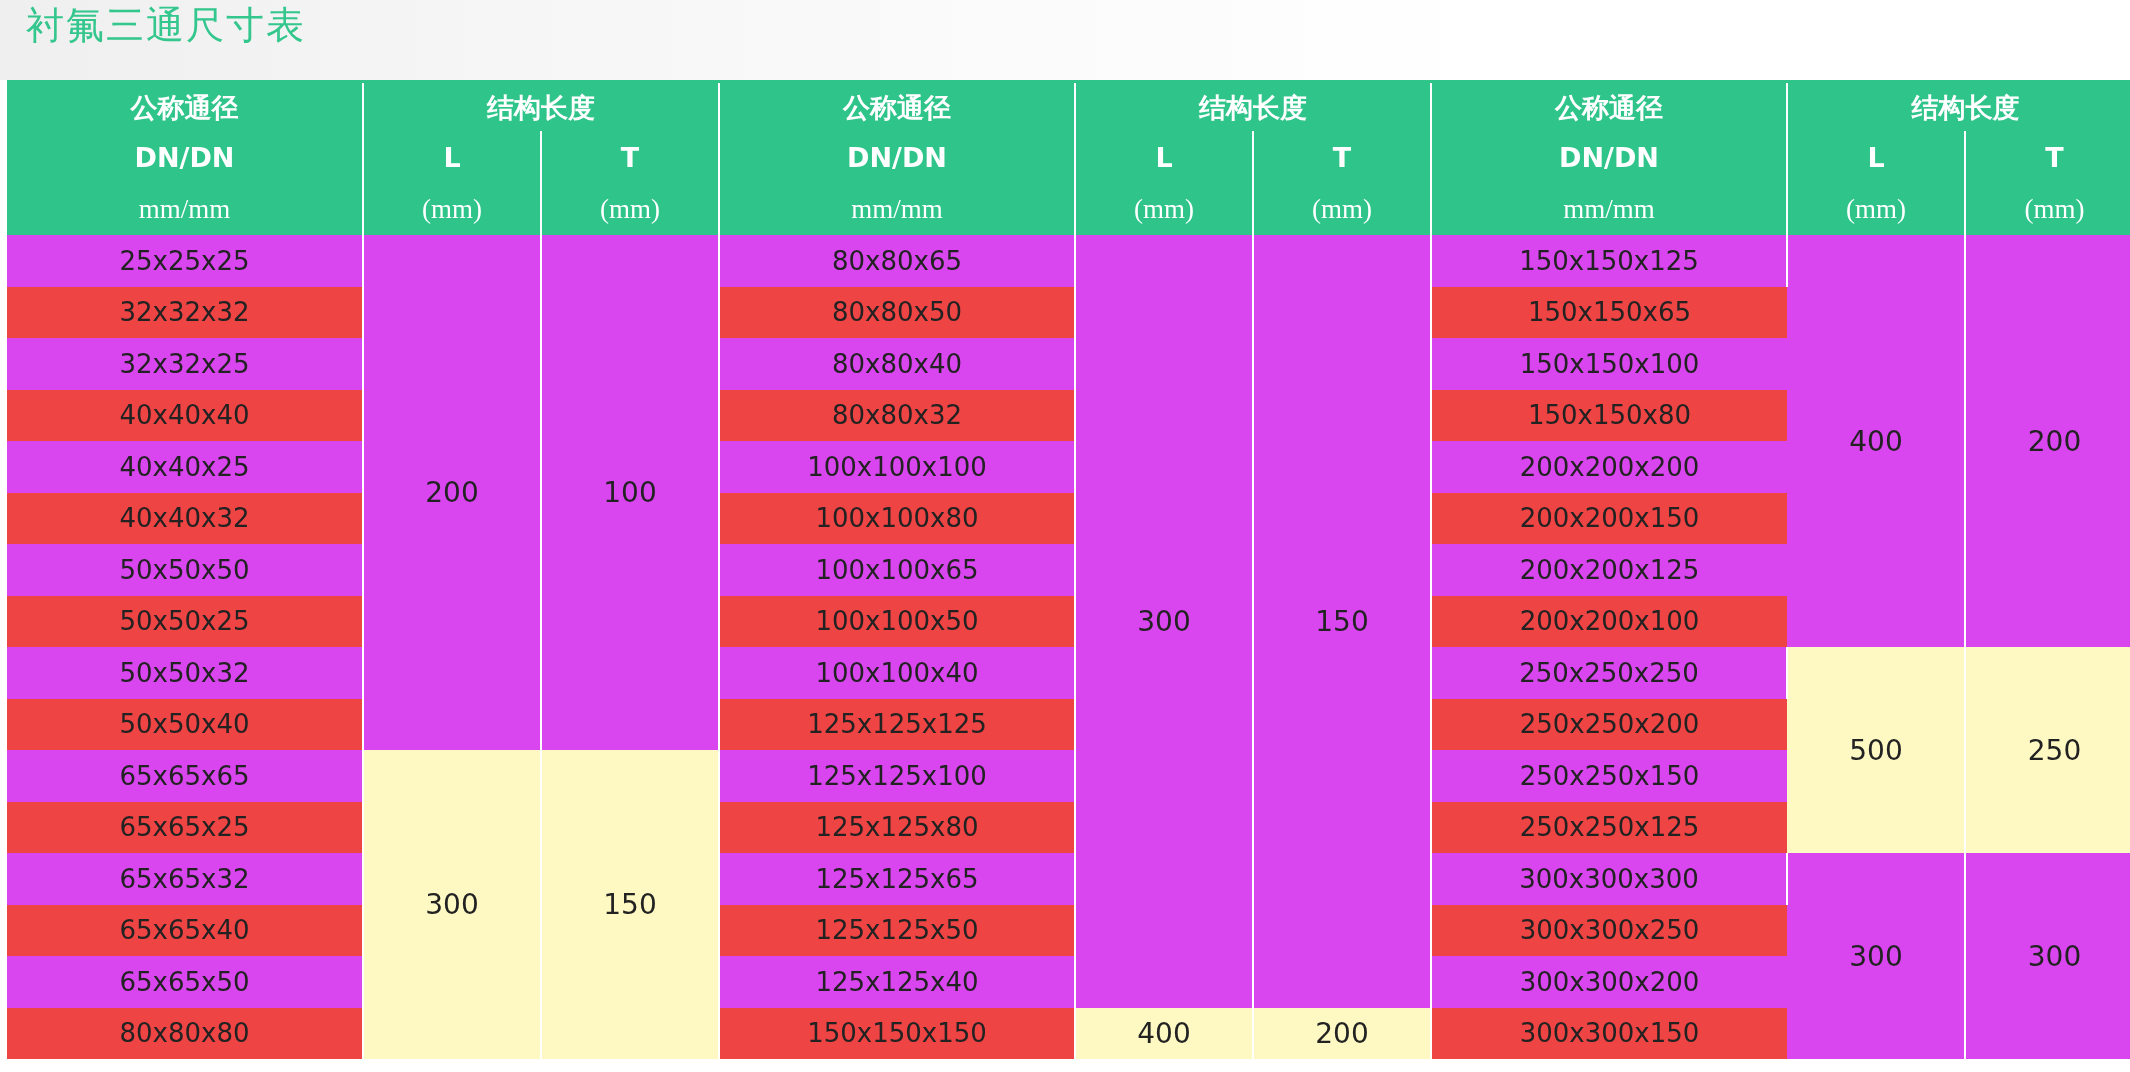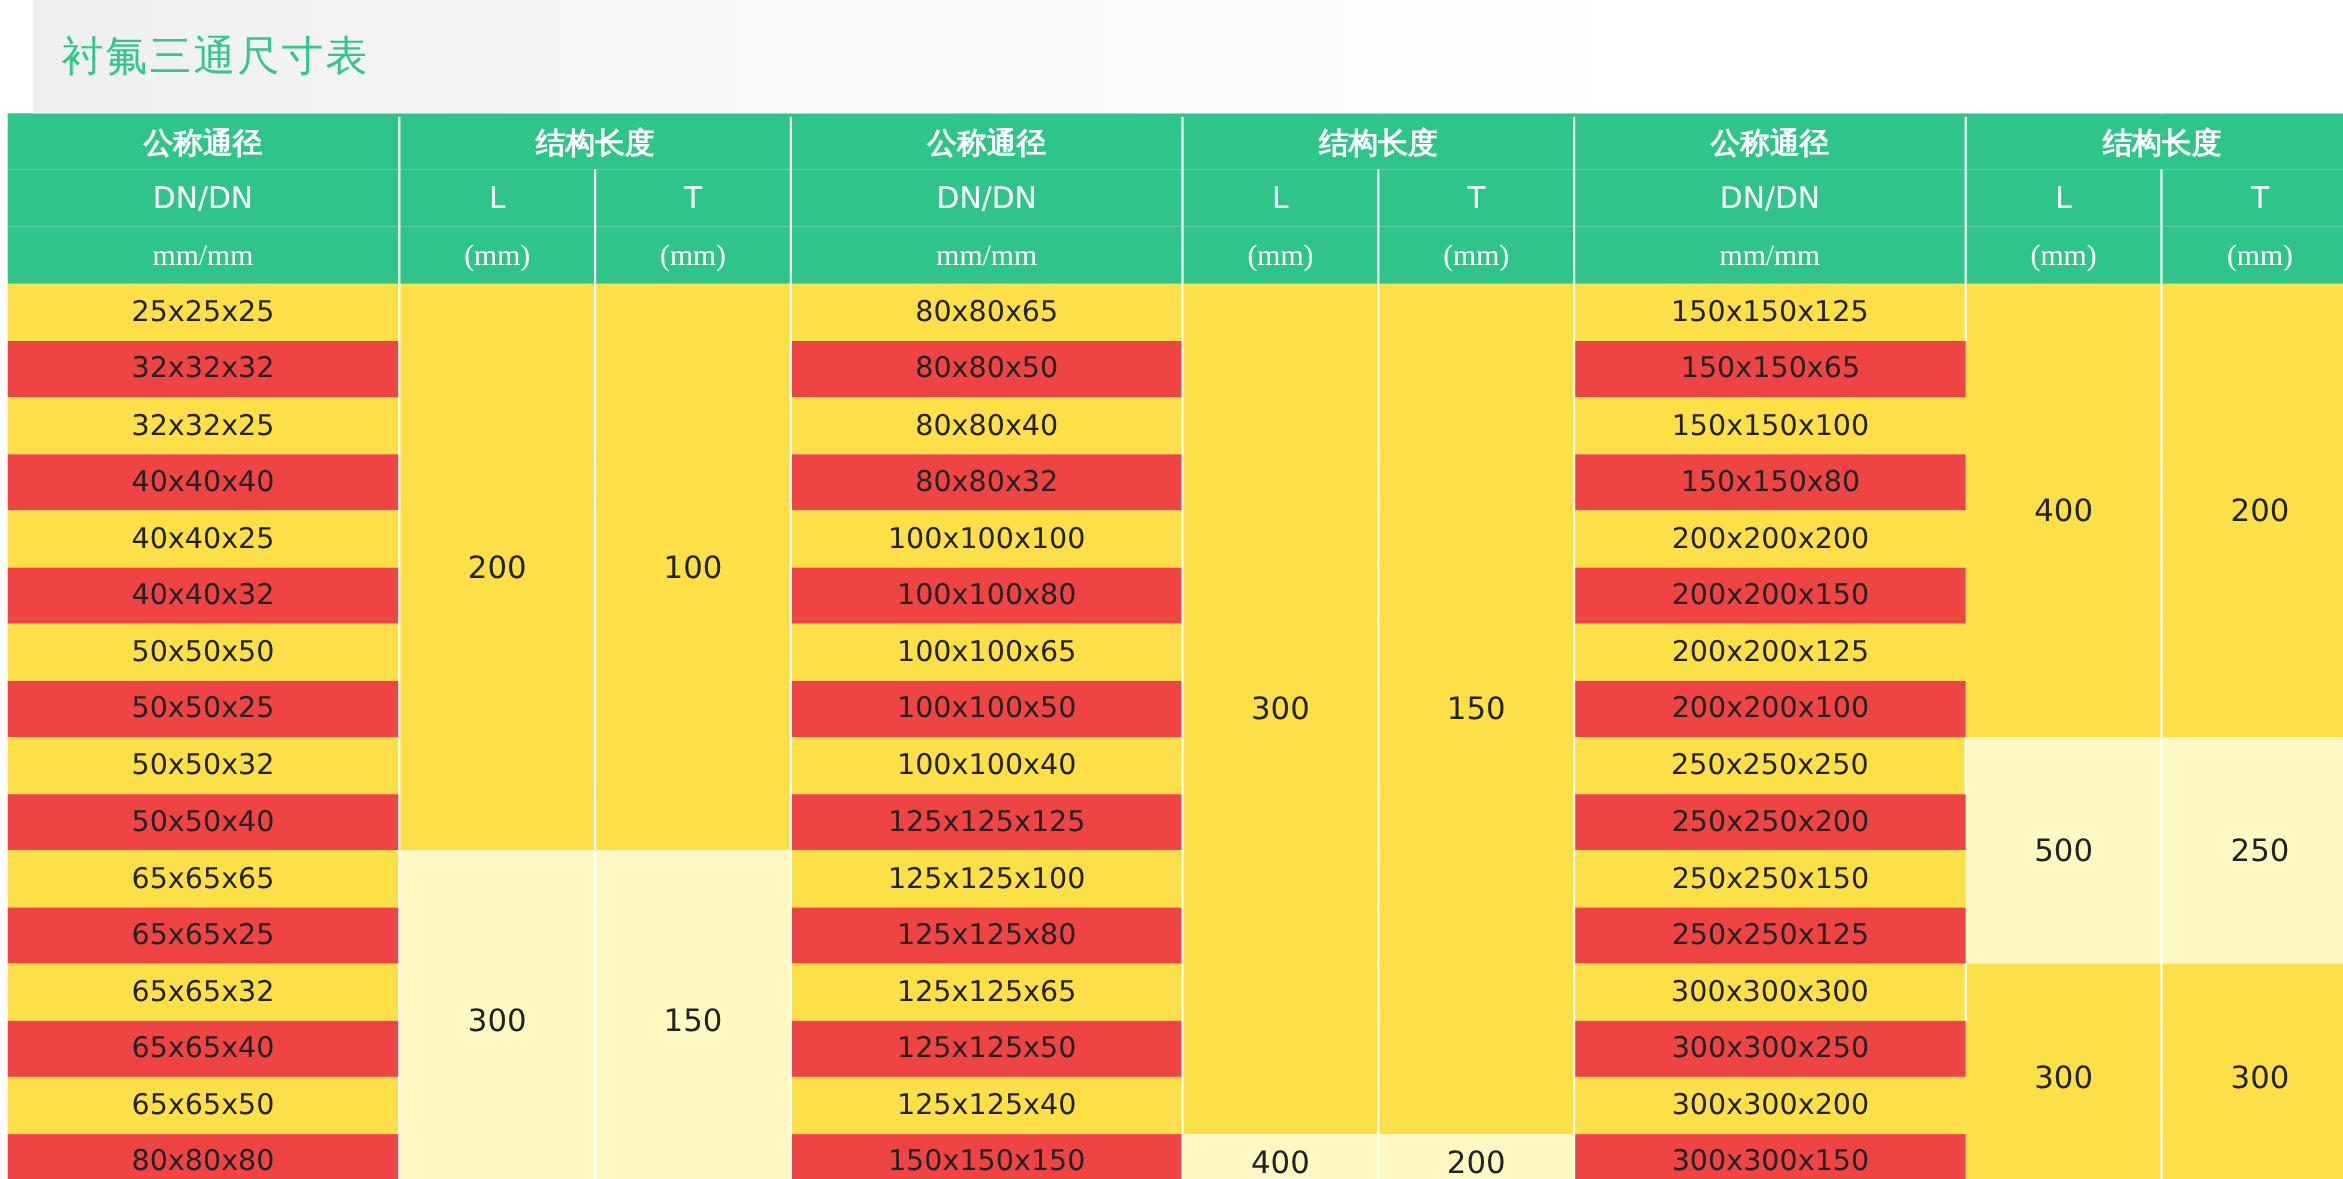--- a/index.html
+++ b/index.html
@@ -17,25 +17,24 @@
   .page {
     position: relative;
     width: 2130px;
     height: 1072px;
     box-sizing: border-box;
   }
 
   
   .title-bar {
     position: relative;
-    height: 103px;
+    height: 80px;
     background: linear-gradient(to right, #efefef 0%, #f7f7f7 28%, #ffffff 70%, #ffffff 100%);
     display: flex;
-    align-items: center;
-    margin-left: 30px;
+    align-items: flex-start;
   }
   .title-text {
     font-size: 38px;
     color: #33c68d;
     letter-spacing: 2px;
     padding-left: 26px;
     font-weight: 400;
     font-family: "DejaVu Sans", "Liberation Sans", sans-serif;
   }
 
@@ -62,40 +61,40 @@
     font-size: 27px;
     font-weight: 600;
     text-align: center;
     border-right: 2px solid #ffffff;
     padding: 0;
     line-height: 1.0;
     font-family: "DejaVu Sans", "Liberation Sans", sans-serif;
   }
   thead th:last-child { border-right: none; }
   thead tr.r1 th { height: 48px; vertical-align: middle; }
-  thead tr.r2 th { height: 52px; vertical-align: middle; font-weight: 400; }
+  thead tr.r2 th { height: 52px; vertical-align: middle; font-weight: 700; }
   thead tr.r3 th { height: 52px; vertical-align: middle; font-weight: 500; font-family: Liberation Serif, serif; }
 
   thead tr.r2 th, thead tr.r3 th { font-size: 27px; }
 
   tbody td {
     text-align: center;
     font-size: 26px;
     color: #222222;
     height: 51.5px;
     padding: 0;
     border-right: 2px solid #ffffff;
     border-bottom: 0;
     background: #ffffff;
     font-family: "DejaVu Sans", "Liberation Sans", sans-serif;
   }
   tbody td:last-child { border-right: none; }
 
   tbody tr.alt td.zebra { background: #ef4444; }
-  tbody td.white { background: #fde047; }
+  tbody td.white { background: #d946ef; }
   tbody td.grey  { background: #fef9c3; }
 
   td.span-cell {
     vertical-align: middle;
     font-size: 28px;
   }
 </style>
 </head>
 <body>
 

